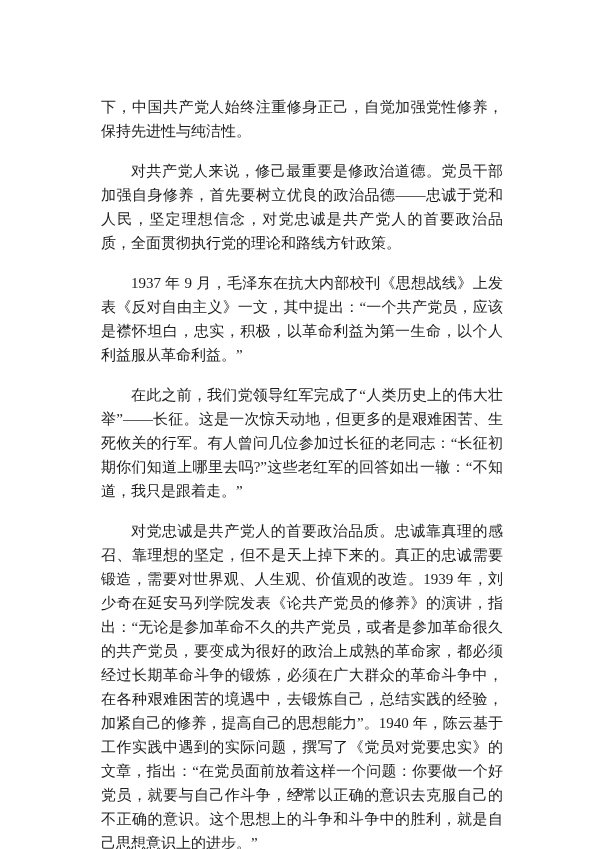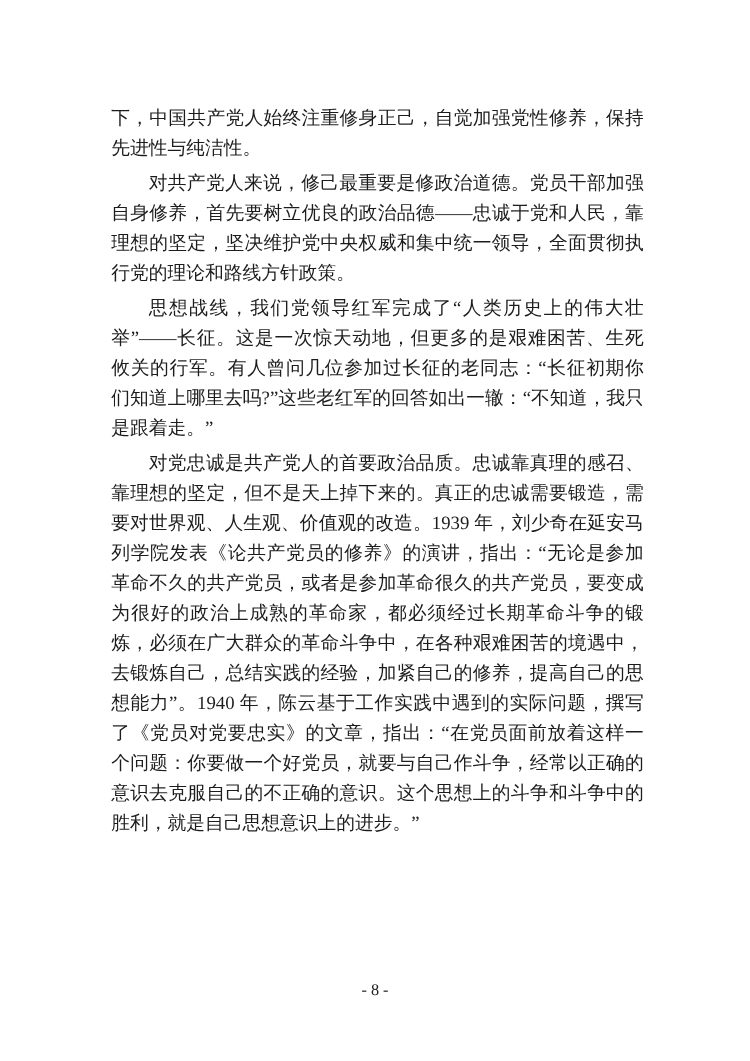--- a/index.html
+++ b/index.html
@@ -21,21 +21,21 @@
     left: 85px;
     top: 79px;
     width: 434px;
     font-size: 15px;
     line-height: 24px;
     text-align: justify;
     text-justify: inter-ideograph;
     letter-spacing: 0px;
   }
   .content p {
-    margin: 4px;
+    margin: 16px;
     padding: 0;
     text-indent: 2em;
   }
   .content p.no-indent {
     text-indent: 0;
   }
   .page-number {
     position: absolute;
     top: 784px;
     left: 0;
@@ -45,18 +45,19 @@
     line-height: 16px;
     color: #1c1c1c;
   }
 </style>
 </head>
 <body>
 
 <div class="page">
   <div class="content">
     <p class="no-indent">下，中国共产党人始终注重修身正己，自觉加强党性修养，保持先进性与纯洁性。</p>
-    <p>对共产党人来说，修己最重要是修政治道德。党员干部加强自身修养，首先要树立优良的政治品德——忠诚于党和人民，靠理想的坚定，坚决维护党中央权威和集中统一领导，全面贯彻执行党的理论和路线方针政策。</p>
-    <p>思想战线，我们党领导红军完成了“人类历史上的伟大壮举”——长征。这是一次惊天动地，但更多的是艰难困苦、生死攸关的行军。有人曾问几位参加过长征的老同志：“长征初期你们知道上哪里去吗?”这些老红军的回答如出一辙：“不知道，我只是跟着走。”</p>
+    <p>对共产党人来说，修己最重要是修政治道德。党员干部加强自身修养，首先要树立优良的政治品德——忠诚于党和人民，坚定理想信念，对党忠诚是共产党人的首要政治品质，全面贯彻执行党的理论和路线方针政策。</p>
+    <p>1937 年 9 月，毛泽东在抗大内部校刊《思想战线》上发表《反对自由主义》一文，其中提出：“一个共产党员，应该是襟怀坦白，忠实，积极，以革命利益为第一生命，以个人利益服从革命利益。”</p>
+    <p>在此之前，我们党领导红军完成了“人类历史上的伟大壮举”——长征。这是一次惊天动地，但更多的是艰难困苦、生死攸关的行军。有人曾问几位参加过长征的老同志：“长征初期你们知道上哪里去吗?”这些老红军的回答如出一辙：“不知道，我只是跟着走。”</p>
     <p>对党忠诚是共产党人的首要政治品质。忠诚靠真理的感召、靠理想的坚定，但不是天上掉下来的。真正的忠诚需要锻造，需要对世界观、人生观、价值观的改造。1939 年，刘少奇在延安马列学院发表《论共产党员的修养》的演讲，指出：“无论是参加革命不久的共产党员，或者是参加革命很久的共产党员，要变成为很好的政治上成熟的革命家，都必须经过长期革命斗争的锻炼，必须在广大群众的革命斗争中，在各种艰难困苦的境遇中，去锻炼自己，总结实践的经验，加紧自己的修养，提高自己的思想能力”。1940 年，陈云基于工作实践中遇到的实际问题，撰写了《党员对党要忠实》的文章，指出：“在党员面前放着这样一个问题：你要做一个好党员，就要与自己作斗争，经常以正确的意识去克服自己的不正确的意识。这个思想上的斗争和斗争中的胜利，就是自己思想意识上的进步。”</p>
   </div>
   <div class="page-number">- 8 -</div>
 </div>
 
 </body></html>

